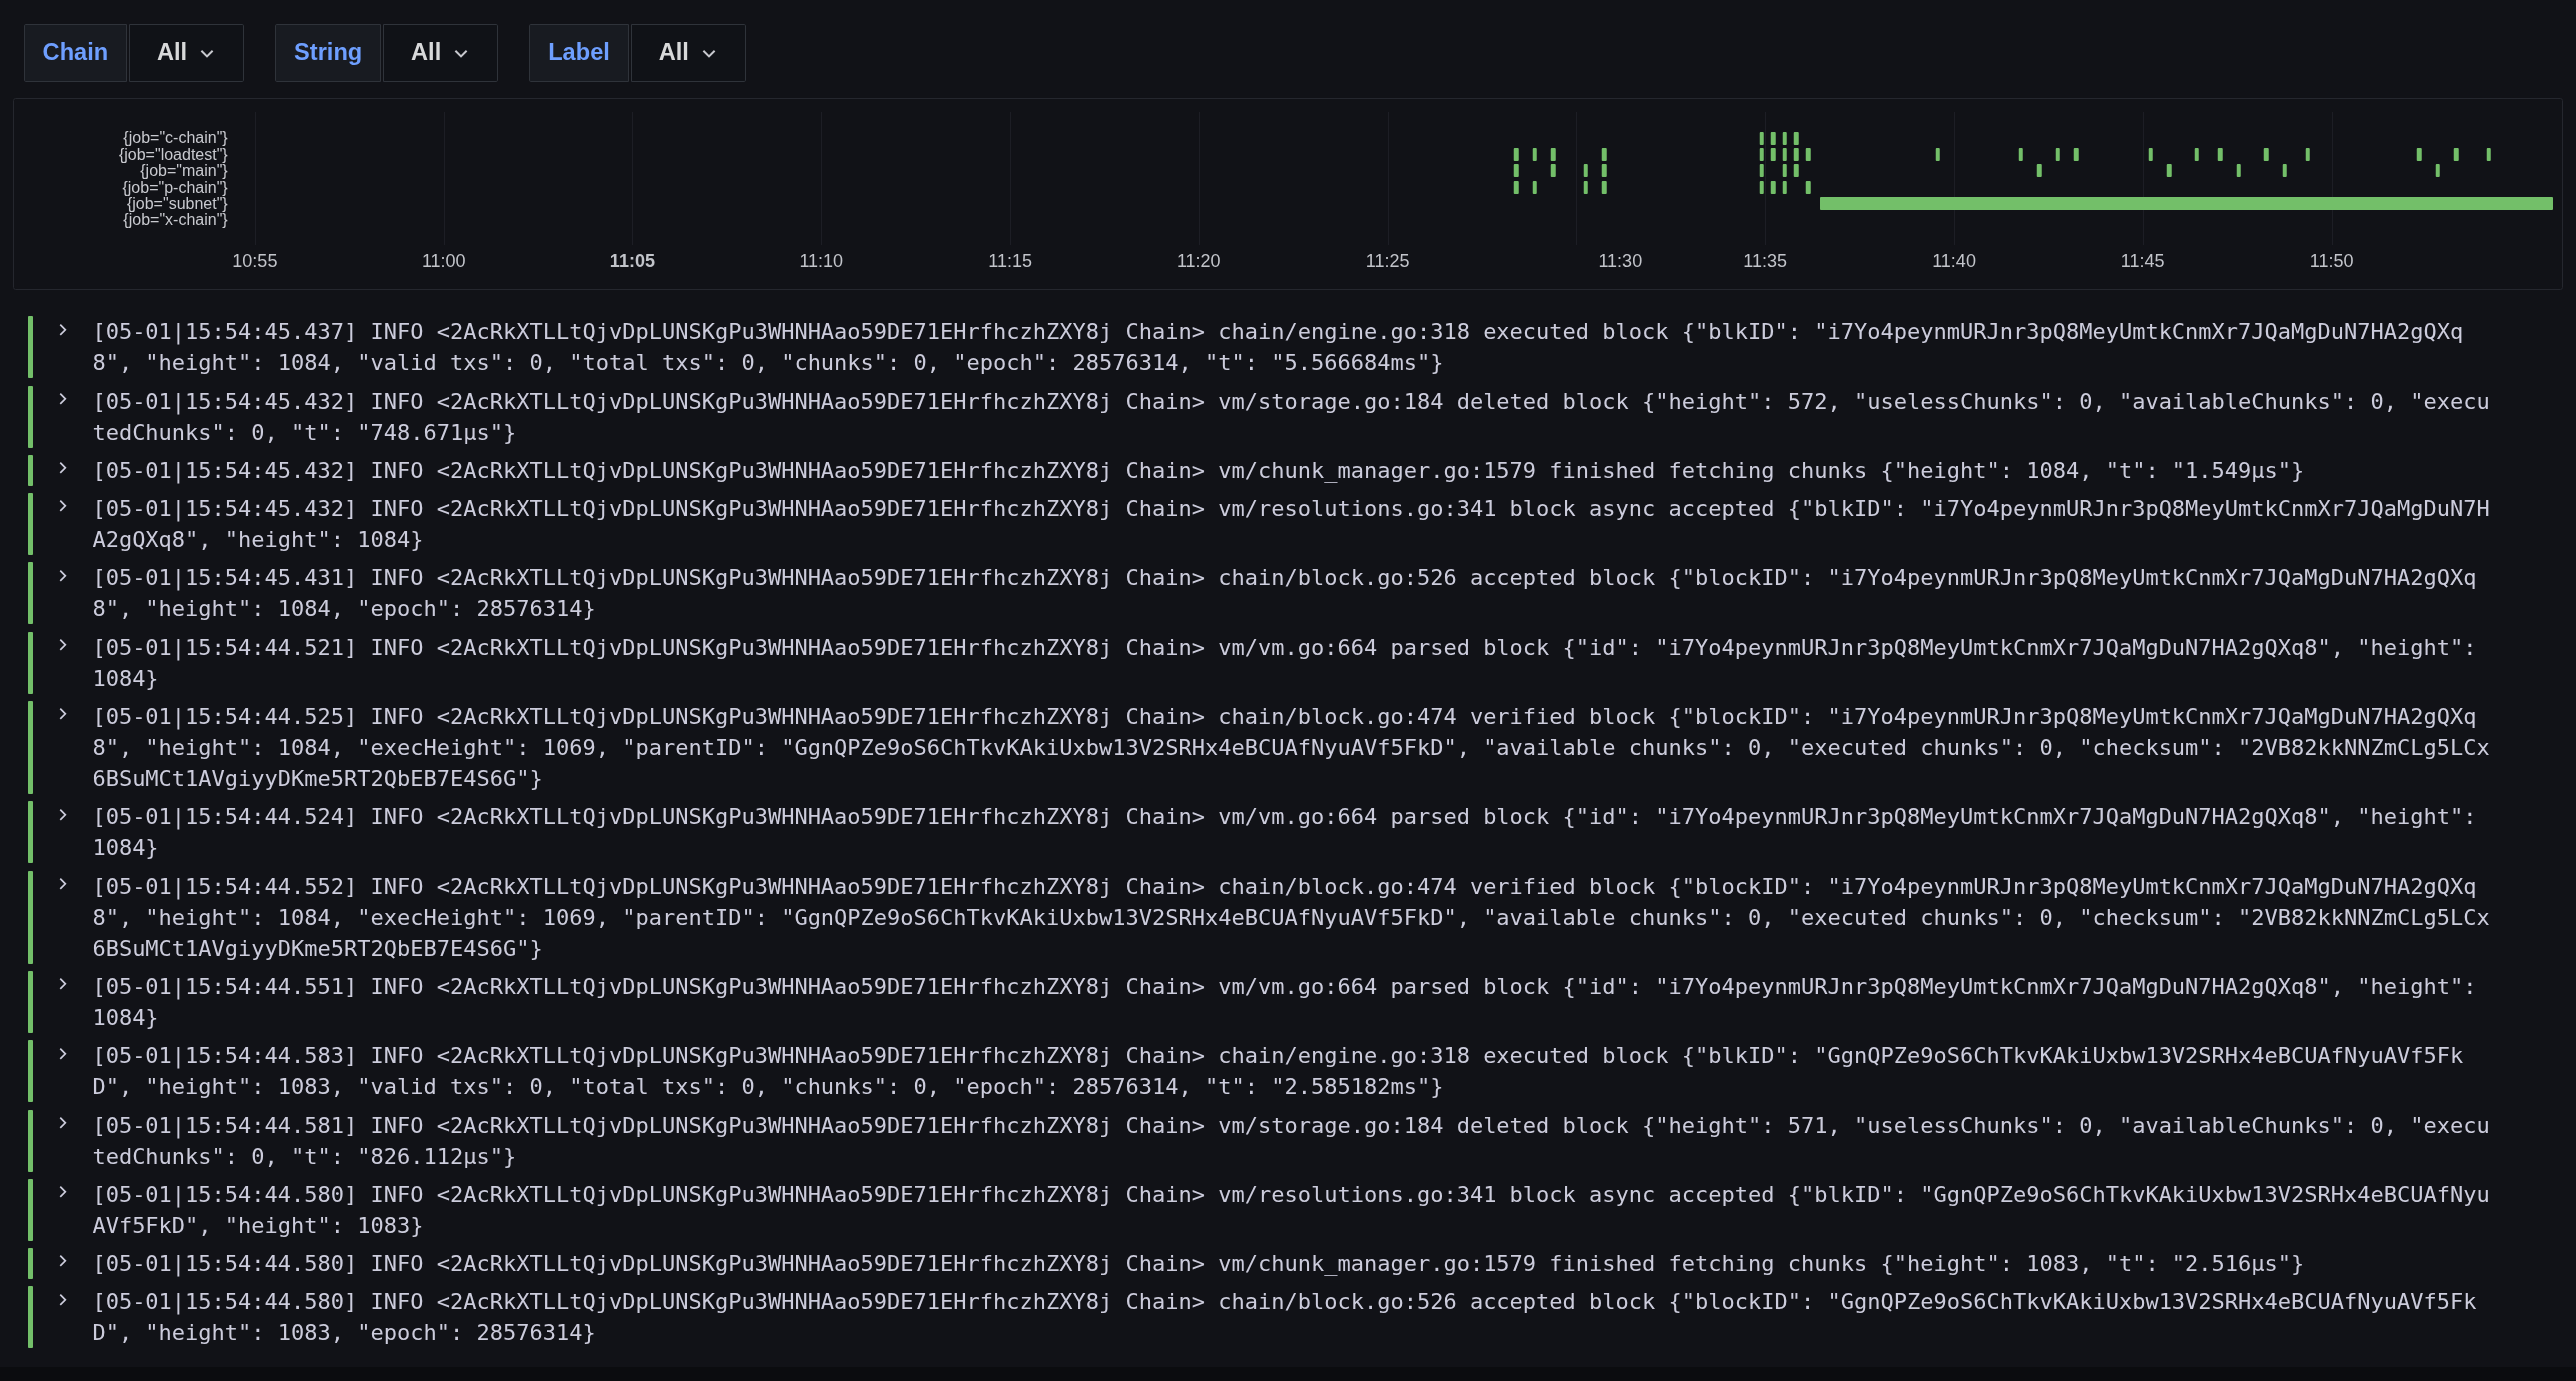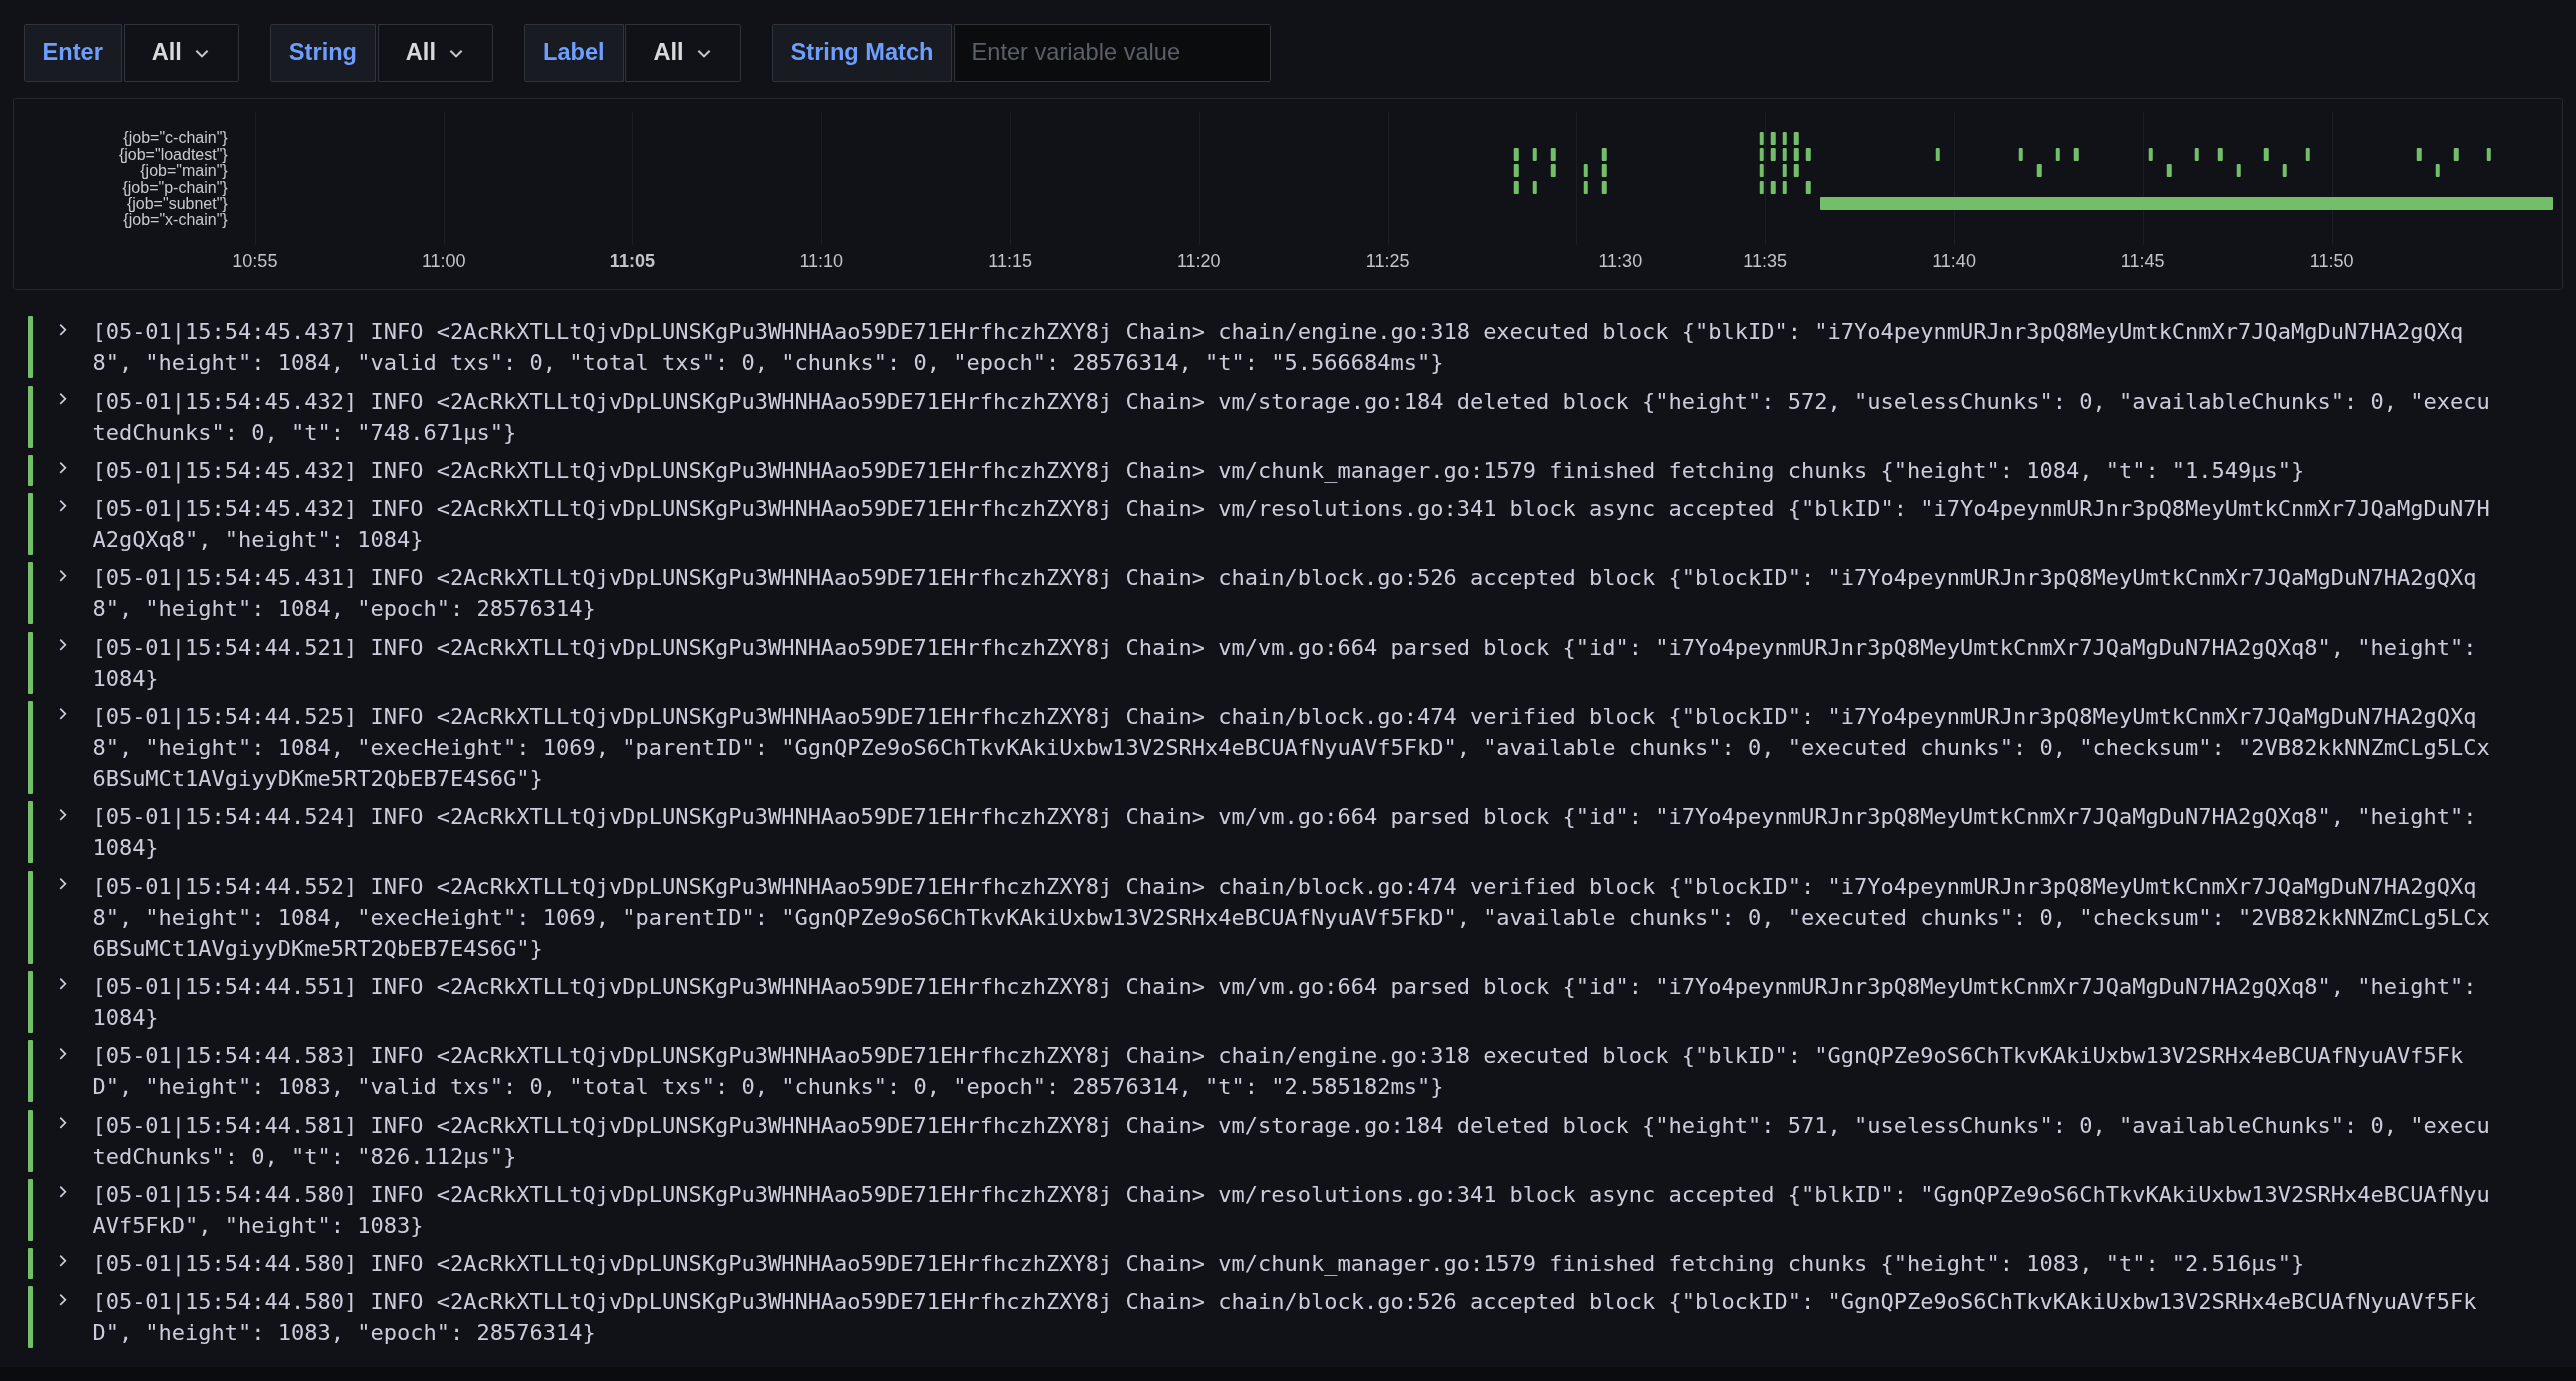--- a/index.html
+++ b/index.html
@@ -58,21 +58,21 @@
   }
   .bottom-strip { position:fixed; left:0; right:0; bottom:0; height:14.5px; background:#0B0C0F; }
 </style>
 </head>
 <body>
 
 <div class="page">
 
   <div class="toolbar">
     <div class="var-group">
-      <div class="var-label">Enter</div>
+      <div class="var-label">Chain</div>
       <div class="var-value">
         <span>All</span>
         <span class="caret">
           <svg width="18" height="18" viewBox="0 0 16 16">
               <path d="M3 6 l5 5 5 -5" fill="none" stroke="currentColor" stroke-width="1.8"></path>
             </svg>
         </span>
       </div>
     </div>
 
@@ -93,24 +93,20 @@
       <div class="var-value">
         <span>All</span>
         <span class="caret">
           <svg width="18" height="18" viewBox="0 0 16 16">
               <path d="M3 6 l5 5 5 -5" fill="none" stroke="currentColor" stroke-width="1.8"></path>
             </svg>
         </span>
       </div>
     </div>
 
-    <div class="var-group">
-      <div class="var-label">String Match</div>
-      <input class="var-input" type="text" placeholder="Enter variable value" style="">
-    </div>
   </div>
 
   <div class="panel">
     <div class="legend" id="legend">
         <div>{job="c-chain"}</div>
         <div>{job="loadtest"}</div>
         <div>{job="main"}</div>
         <div>{job="p-chain"}</div>
         <div>{job="subnet"}</div>
         <div>{job="x-chain"}</div>

